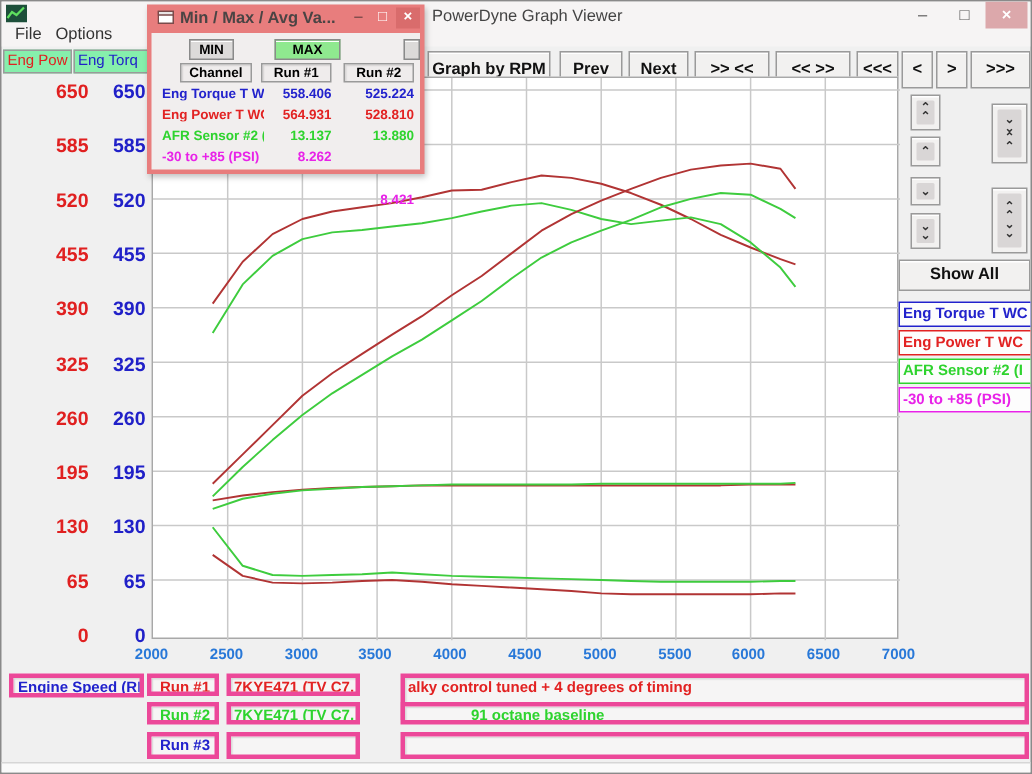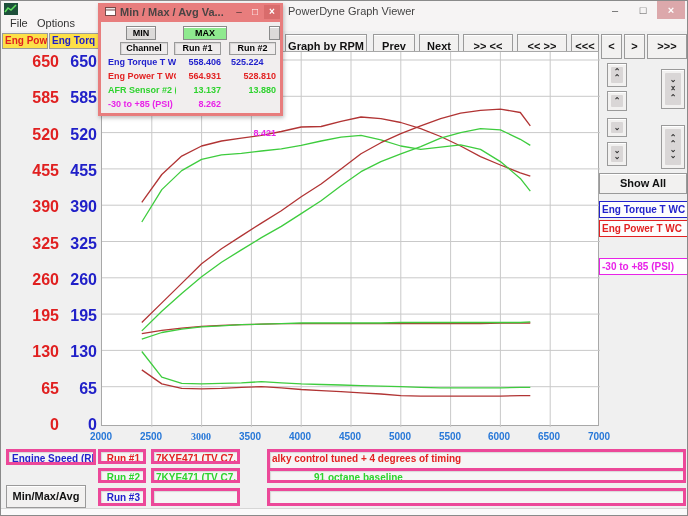--- a/index.html
+++ b/index.html
@@ -19,27 +19,27 @@
   .menubar { position:absolute; left:0; top:14px; height:16px; font-size:11px; color:#333; }
   .menu-item { position:absolute; top:2px; }
   
   .btn {
     position:absolute; background:#f2f1f0; border:1px solid #9a9a9a;
     font-size:11px; font-weight:bold; color:#111; text-align:center;
     box-shadow:inset 0 1px 0 #ffffff; cursor:default; overflow:hidden;
   }
   .sunken { background:#f6f5f5; border:3px solid #ec4899; box-shadow:inset 1px 1px 1px rgba(0,0,0,0.12); overflow:hidden; }
   .hdrbox {
-    position:absolute; background:#fde047; border:1px solid #9a9a9a;
-    font-size:10px; font-weight:bold; line-height:13px; padding-left:2px;
+    position:absolute; background:#86efac; border:1px solid #9a9a9a;
+    font-size:10px; font-weight:normal; line-height:13px; padding-left:2px;
     white-space:nowrap; overflow:hidden;
   }
   
   #plot { position:absolute; left:100px; top:50px; width:498px; height:375px; background:#ffffff; }
-  .ytick { position:absolute; font-size:16px; font-weight:bold; text-align:right; }
+  .ytick { position:absolute; font-size:13px; font-weight:bold; text-align:right; }
   .xtick { position:absolute; top:430px; width:40px; font-size:10px; font-weight:bold; text-align:center; }
   
   .scale-btn {
     position:absolute; background:#f2f1f0; border:1px solid #9a9a9a;
     box-shadow:inset 0 1px 0 #fff; color:#333; text-align:center; cursor:default;
     display:flex; flex-direction:column; align-items:center; justify-content:center;
   }
   .scale-btn .inner { background:#d9d6d6; width:70%; border-radius:1px;
     display:flex; flex-direction:column; align-items:center; justify-content:center; }
   .scale-btn span { font-size:8px; line-height:6px; font-weight:bold; }
@@ -130,21 +130,20 @@
         <polyline points="39.8,281.6 59.8,278.3 79.7,276.1 99.6,274.4 119.5,273.3 139.4,272.7 159.4,272.2 179.3,271.6 199.2,271.6 219.1,271.6 239.0,271.6 259.0,271.6 278.9,271.6 298.8,271.6 318.7,271.6 338.6,271.6 358.6,271.6 378.5,271.6 398.4,271.0 418.3,271.0 428.3,271.0" fill="none" stroke="#b13434" stroke-width="1.3" stroke-linejoin="round"></polyline>
         <polyline points="39.8,287.2 59.8,280.5 79.7,277.2 99.6,274.9 119.5,273.8 139.4,272.7 159.4,272.2 179.3,271.6 199.2,271.0 219.1,271.0 239.0,271.0 259.0,271.0 278.9,271.0 298.8,270.5 318.7,270.5 338.6,270.5 358.6,270.5 378.5,270.5 398.4,270.5 418.3,270.5 428.3,269.9" fill="none" stroke="#3ecc3e" stroke-width="1.3" stroke-linejoin="round"></polyline>
         <polyline points="39.8,317.9 59.8,331.9 79.7,336.4 99.6,336.9 119.5,336.4 139.4,335.3 159.4,334.7 179.3,335.8 199.2,337.5 219.1,338.6 239.0,339.7 259.0,340.8 278.9,342.0 298.8,343.6 318.7,344.2 338.6,344.2 358.6,344.2 378.5,344.2 398.4,344.2 418.3,343.6 428.3,343.6" fill="none" stroke="#b13434" stroke-width="1.3" stroke-linejoin="round"></polyline>
         <polyline points="39.8,299.5 59.8,325.2 79.7,331.3 99.6,331.9 119.5,331.3 139.4,330.8 159.4,329.7 179.3,330.8 199.2,331.9 219.1,332.5 239.0,333.0 259.0,333.6 278.9,334.1 298.8,334.7 318.7,335.3 338.6,335.8 358.6,335.8 378.5,335.8 398.4,335.8 418.3,335.3 428.3,335.3" fill="none" stroke="#3ecc3e" stroke-width="1.3" stroke-linejoin="round"></polyline>
       </svg></div>
 
   <div class="btn" style="left:598px; top:172px; width:88px; height:21px; line-height:19px;">Show All</div>
 
   <div class="sunken" style="position:absolute; left:5px; top:448px; width:90px; height:16px;
        font-size:10px; font-weight:bold; color:#2222cc; line-height:14px; padding-left:3px; white-space:nowrap;">Engine Speed (RI</div>
-  <div class="btn" style="left:5px; top:484px; width:80px; height:23px; line-height:21px;">Min/Max/Avg</div>
 
   <div id="dialog">
     <div class="dtitle">
       <svg class="dicon" viewBox="0 0 11 9">
         <rect x="0.5" y="0.5" width="10" height="8" fill="#ffffff" stroke="#7a4a4a"></rect>
         <rect x="0.5" y="0.5" width="10" height="2.5" fill="#e8e4e4" stroke="#7a4a4a"></rect>
       </svg>
       <span class="dtitle-text">Min / Max / Avg Va...</span>
       <div class="dctrl" style="right:36px; color:#5a3a3a;">–</div>
       <div class="dctrl" style="right:20px; color:#ffffff;">□</div>
@@ -153,21 +152,21 @@
     <div class="dbody"></div>
     <div class="dlg-btn" style="left:28px; top:23px; width:30px;">MIN</div>
     <div class="dlg-btn" id="max-btn" style="left: 85px; top: 23px; width: 44px; background: rgb(143, 233, 143);">MAX</div>
     <div class="dlg-btn" style="left:171px; top:23px; width:11px;"></div>
     <div class="dlg-hdr" style="left:10px; top:39px; width:48px;margin-left:12px;">Channel</div>
     <div class="dlg-hdr" style="left:76px; top:39px; width:47px;">Run #1</div>
     <div class="dlg-hdr" style="left:131px; top:39px; width:47px;">Run #2</div>
     <div id="dialog-rows">
         <div class="drow-cell" style="left: 10px; top: 54px; width: 68px; text-align: left; color: rgb(34, 34, 204);">Eng Torque T WC</div>
         <div class="drow-cell" style="left: 78px; top: 54px; width: 45px; text-align: right; color: rgb(34, 34, 204);">558.406</div>
-        <div class="drow-cell" style="left: 133px; top: 54px; width: 45px; color: rgb(34, 34, 204);">525.224</div>
+        <div class="drow-cell" style="left: 133px; top: 54px; width: 45px; text-align: right; color: rgb(34, 34, 204);">525.224</div>
         <div class="drow-cell" style="left: 10px; top: 68px; width: 68px; text-align: left; color: rgb(226, 34, 34);">Eng Power T WC</div>
         <div class="drow-cell" style="left: 78px; top: 68px; width: 45px; text-align: right; color: rgb(226, 34, 34);">564.931</div>
         <div class="drow-cell" style="left: 133px; top: 68px; width: 45px; text-align: right; color: rgb(226, 34, 34);">528.810</div>
         <div class="drow-cell" style="left: 10px; top: 82px; width: 68px; text-align: left; color: rgb(46, 211, 46);">AFR Sensor #2 (R</div>
         <div class="drow-cell" style="left: 78px; top: 82px; width: 45px; text-align: right; color: rgb(46, 211, 46);">13.137</div>
         <div class="drow-cell" style="left: 133px; top: 82px; width: 45px; text-align: right; color: rgb(46, 211, 46);">13.880</div>
         <div class="drow-cell" style="left: 10px; top: 96px; width: 68px; text-align: left; color: rgb(232, 34, 232);">-30 to +85 (PSI)</div>
         <div class="drow-cell" style="left: 78px; top: 96px; width: 45px; text-align: right; color: rgb(232, 34, 232);">8.262</div>
         <div class="drow-cell" style="left: 133px; top: 96px; width: 45px; text-align: right; color: rgb(232, 34, 232); margin-top: 29px;">8.421</div>
       </div>
@@ -191,21 +190,21 @@
     <div class="ytick" style="top: 161px; left: 20px; width: 38px; color: rgb(224, 32, 32);">455</div>
     <div class="ytick" style="top: 161px; left: 61px; width: 35px; color: rgb(32, 32, 200);">455</div>
     <div class="ytick" style="top: 125px; left: 20px; width: 38px; color: rgb(224, 32, 32);">520</div>
     <div class="ytick" style="top: 125px; left: 61px; width: 35px; color: rgb(32, 32, 200);">520</div>
     <div class="ytick" style="top: 88px; left: 20px; width: 38px; color: rgb(224, 32, 32);">585</div>
     <div class="ytick" style="top: 88px; left: 61px; width: 35px; color: rgb(32, 32, 200);">585</div>
     <div class="ytick" style="top: 52px; left: 20px; width: 38px; color: rgb(224, 32, 32);">650</div>
     <div class="ytick" style="top: 52px; left: 61px; width: 35px; color: rgb(32, 32, 200);">650</div>
     <div class="xtick" style="left: 80px; color: rgb(40, 120, 216);">2000</div>
     <div class="xtick" style="left: 130px; color: rgb(40, 120, 216);">2500</div>
-    <div class="xtick" style="left: 180px; color: rgb(40, 120, 216); font-family: Liberation Serif, serif;">3000</div>
+    <div class="xtick" style="left: 180px; color: rgb(40, 120, 216);">3000</div>
     <div class="xtick" style="left: 229px; color: rgb(40, 120, 216);">3500</div>
     <div class="xtick" style="left: 279px; color: rgb(40, 120, 216);">4000</div>
     <div class="xtick" style="left: 329px; color: rgb(40, 120, 216);">4500</div>
     <div class="xtick" style="left: 379px; color: rgb(40, 120, 216);">5000</div>
     <div class="xtick" style="left: 429px; color: rgb(40, 120, 216);">5500</div>
     <div class="xtick" style="left: 478px; color: rgb(40, 120, 216);">6000</div>
     <div class="xtick" style="left: 528px; color: rgb(40, 120, 216); text-align: center;">6500</div>
     <div class="xtick" style="left: 578px; color: rgb(40, 120, 216);">7000</div>
     <div class="scale-btn" style="left: 606px; top: 62px; width: 20px; height: 24px;">
       <div class="inner" style="height: 16px;">
@@ -240,20 +239,21 @@
     <div class="scale-btn" style="left: 660px; top: 124px; width: 24px; height: 44px;">
       <div class="inner" style="height: 36px;">
         <span>⌃</span>
         <span>⌃</span>
         <span>⌄</span>
         <span>⌄</span>
       </div>
     </div>
     <div class="legend-item" style="top: 200px; color: rgb(34, 34, 204); border: 1px solid rgb(34, 34, 204);">Eng Torque T WC</div>
     <div class="legend-item" style="top: 219px; color: rgb(226, 34, 34); border: 1px solid rgb(226, 34, 34);">Eng Power T WC</div>
+    <div class="legend-item" style="top: 238px; color: rgb(46, 211, 46); border: 1px solid rgb(46, 211, 46);">AFR Sensor #2 (I</div>
     <div class="legend-item" style="top: 257px; color: rgb(232, 34, 232); border: 1px solid rgb(232, 34, 232);">-30 to +85 (PSI)</div>
     <div class="runlabel sunken" style="left: 97px; top: 448px; width: 48px; height: 15px; color: rgb(226, 34, 34);">Run #1</div>
     <div class="runfield sunken" style="left: 150px; top: 448px; width: 89px; height: 15px; color: rgb(226, 34, 34);">7KYE471 (TV C7, Pow</div>
     <div class="runfield sunken" style="left: 266px; top: 448px; width: 419px; height: 31px; color: rgb(226, 34, 34);">alky control tuned + 4 degrees of timing</div>
     <div class="runlabel sunken" style="left: 97px; top: 467px; width: 48px; height: 15px; color: rgb(46, 211, 46);">Run #2</div>
     <div class="runfield sunken" style="left: 150px; top: 467px; width: 89px; height: 15px; color: rgb(46, 211, 46);">7KYE471 (TV C7, Pow</div>
     <div class="runfield sunken" style="left: 266px; top: 467px; width: 419px; height: 15px; color: rgb(46, 211, 46); padding-left: 44px;">91 octane baseline</div>
     <div class="runlabel sunken" style="left: 97px; top: 487px; width: 48px; height: 18px; color: rgb(34, 34, 204);">Run #3</div>
     <div class="runfield sunken" style="left: 150px; top: 487px; width: 89px; height: 18px; color: rgb(34, 34, 204);"></div>
     <div class="runfield sunken" style="left: 266px; top: 487px; width: 419px; height: 18px; color: rgb(34, 34, 204);"></div>

